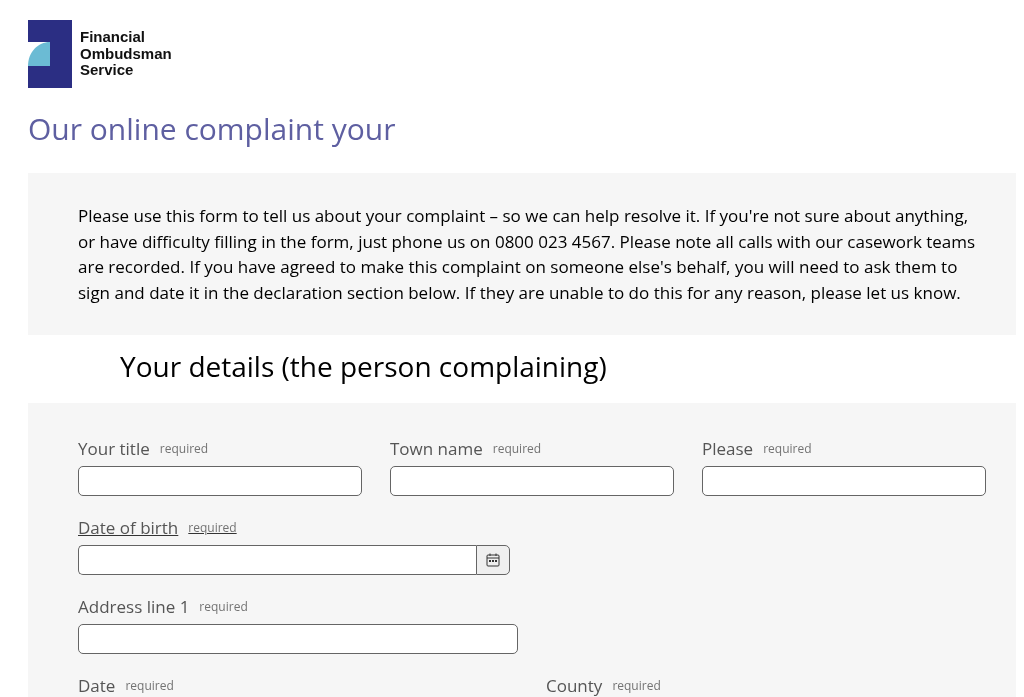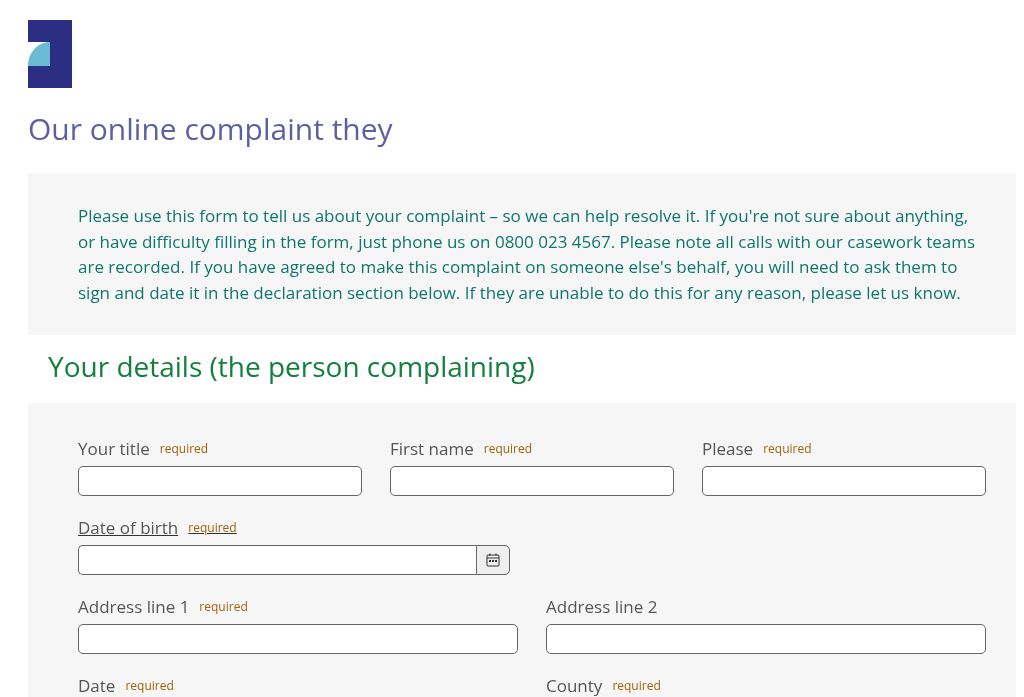--- a/index.html
+++ b/index.html
@@ -45,30 +45,30 @@
 
     
     .panel {
       background: #f6f6f6;
       margin: 0 8px 12px 28px;
     }
     .intro-panel {
       padding: 30px 30px 30px 50px;
     }
     .intro-text {
-      color: #0f766e;
+      color: #000000;
       font-size: 17px;
       line-height: 1.5;
     }
 
     .section-title {
       font-size: 28px;
       font-weight: 400;
-      color: #15803d;
-      margin: 10px 0 18px 48px;
+      color: #000000;
+      margin: 10px 0 18px 120px;
     }
 
     .form-panel {
       padding: 22px 30px 6px 50px;
     }
 
     .row {
       display: flex;
       gap: 28px;
       margin-top: 8px;
@@ -78,21 +78,21 @@
     .field-1 { flex: 1; }
     .field-half { flex: 0 0 calc(50% - 14px); }
 
     .field-label {
       display: flex;
       align-items: center;
       gap: 10px;
       margin-bottom: 6px;
     }
     .label-text { font-size: 17px; color: #555; }
-    .req-text   { font-size: 12px; color: #a16207; }
+    .req-text   { font-size: 12px; color: #737373; }
 
     .text-input {
       height: 30px;
       border: 1px solid #656565;
       border-radius: 5px;
       background: #fff;
       padding: 0 8px;
       font-size: 14px;
       outline: none;
     }
@@ -132,46 +132,51 @@
 <body>
 
 <div class="masthead">
   <div class="logo-wrap">
     <svg class="logo-mark" viewBox="0 0 44 68">
       <rect x="0" y="0" width="22" height="22" fill="#2b2e83"></rect>
       <rect x="22" y="0" width="22" height="46" fill="#2b2e83"></rect>
       <rect x="0" y="46" width="44" height="22" fill="#2b2e83"></rect>
       <path d="M0 46 C0 32 10 22 22 22 L22 46 Z" fill="#6bbbd4"></path>
     </svg>
+    <div class="logo-text">
+      <div>Financial</div>
+      <div>Ombudsman</div>
+      <div>Service</div>
+    </div>
   </div>
 </div>
 
 <div class="page-title-wrap">
-  <h1 class="page-title">Our online complaint they</h1>
+  <h1 class="page-title">Our online complaint your</h1>
 </div>
 
 <div class="panel intro-panel">
   <p class="intro-text">Please use this form to tell us about your complaint – so we can help resolve it. If you're not sure about anything, or have difficulty filling in the form, just phone us on 0800 023 4567. Please note all calls with our casework teams are recorded. If you have agreed to make this complaint on someone else's behalf, you will need to ask them to sign and date it in the declaration section below. If they are unable to do this for any reason, please let us know.</p>
 </div>
 
 <h2 class="section-title">Your details (the person complaining)</h2>
 
 <div class="panel form-panel">
 
   <div class="row">
     <div class="field field-1">
       <div class="field-label">
         <span class="label-text">Your title</span>
         <span class="req-text">required</span>
       </div>
       <input type="text" class="text-input" value="" style="">
     </div>
     <div class="field field-1">
       <div class="field-label">
-        <span class="label-text">First name</span>
+        <span class="label-text">Town name</span>
         <span class="req-text">required</span>
       </div>
       <input type="text" class="text-input" value="" style="">
     </div>
     <div class="field field-1">
       <div class="field-label">
         <span class="label-text">Please</span>
         <span class="req-text">required</span>
       </div>
       <input type="text" class="text-input" value="" style="">
@@ -202,26 +207,20 @@
   </div>
 
   <div class="row gap-top">
     <div class="field field-half">
       <div class="field-label">
         <span class="label-text">Address line 1</span>
         <span class="req-text">required</span>
       </div>
       <input type="text" class="text-input" value="" style="">
     </div>
-    <div class="field field-half">
-      <div class="field-label">
-        <span class="label-text">Address line 2</span>
-      </div>
-      <input type="text" class="text-input" value="" style="">
-    </div>
   </div>
 
   <div class="row gap-top">
     <div class="field field-half">
       <div class="field-label">
         <span class="label-text">Date</span>
         <span class="req-text">required</span>
       </div>
     </div>
     <div class="field field-half">

